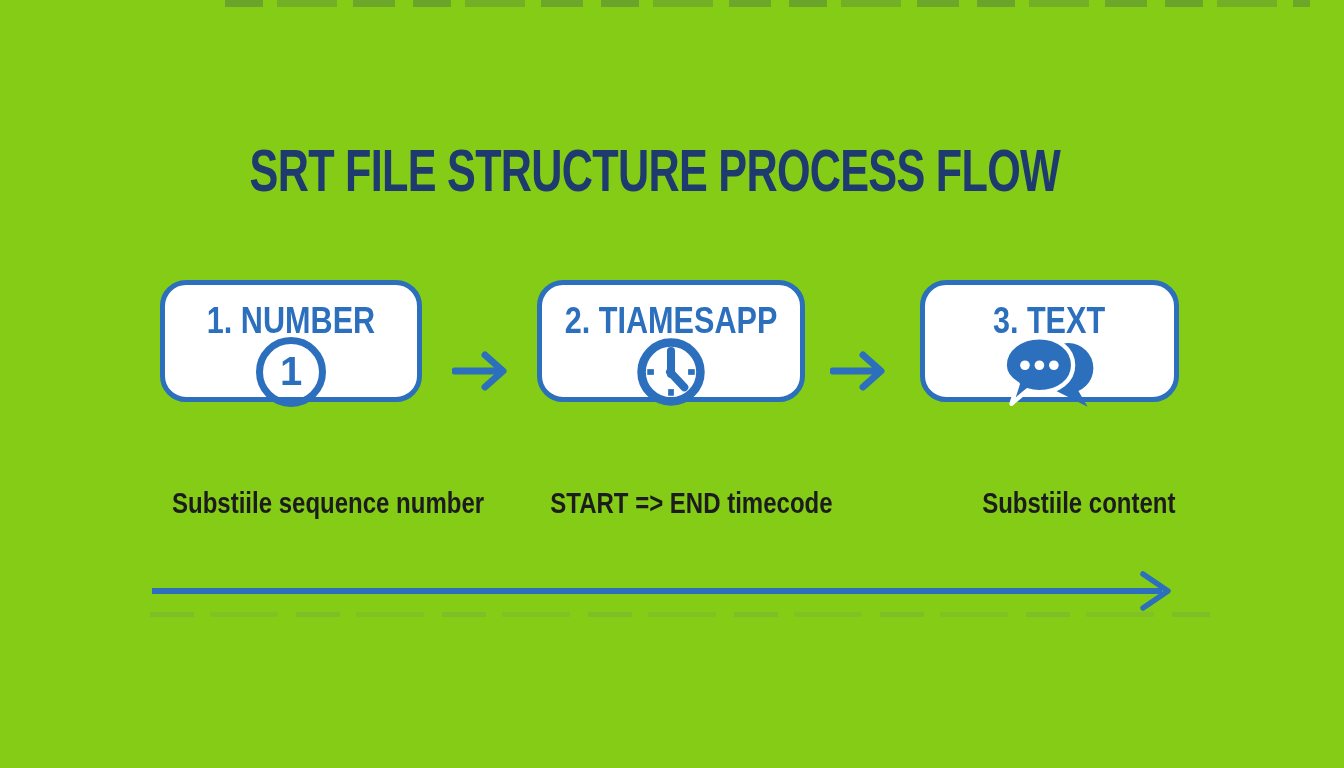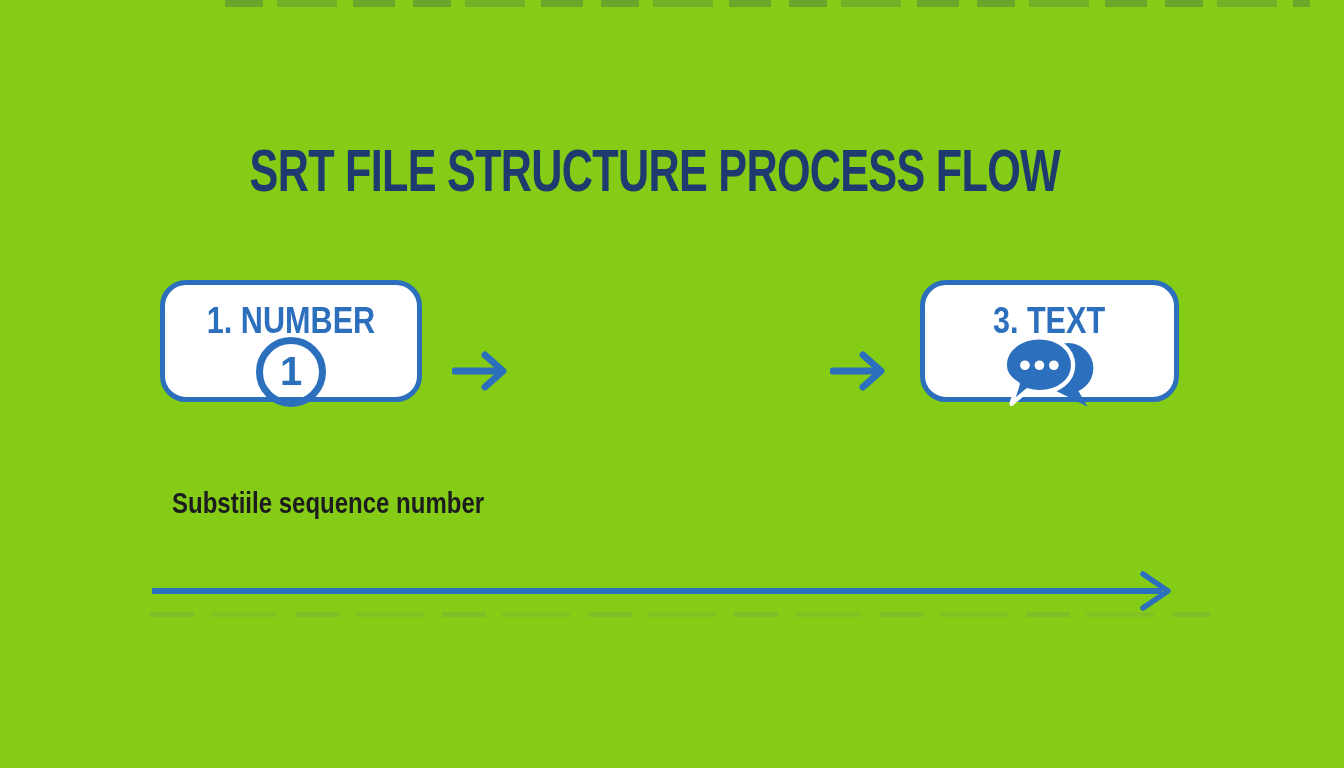--- a/index.html
+++ b/index.html
@@ -153,20 +153,36 @@
         <span class="glyph">1</span>
       </div>
     </div>
   </div>
 
   <svg class="connector connector-1" width="62" height="46" viewBox="0 0 62 46">
     <path d="M3,23 H46" stroke="#2b6fbd" stroke-width="7" stroke-linecap="round" fill="none"></path>
     <path d="M33,7 L51,23 L33,39" stroke="#2b6fbd" stroke-width="7" stroke-linecap="round" stroke-linejoin="round" fill="none"></path>
   </svg>
 
+  <div class="step-box box-2">
+    <div class="step-label-row">
+      <span class="step-label">2. TIAMESAPP</span>
+    </div>
+    <div class="icon-row">
+      <svg width="76" height="76" viewBox="0 0 80 80">
+        <circle cx="40" cy="40" r="31" fill="none" stroke="#2b6fbd" stroke-width="9"></circle>
+        <rect x="37" y="15" width="6" height="7" fill="#2b6fbd"></rect>
+        <rect x="58" y="37" width="7" height="6" fill="#2b6fbd"></rect>
+        <rect x="37" y="58" width="6" height="7" fill="#2b6fbd"></rect>
+        <rect x="15" y="37" width="7" height="6" fill="#2b6fbd"></rect>
+        <path d="M40,42 L40,18" stroke="#2b6fbd" stroke-width="8.5" stroke-linecap="round" fill="none"></path>
+        <path d="M39,40 L54,56" stroke="#2b6fbd" stroke-width="8.5" stroke-linecap="round" fill="none"></path>
+      </svg>
+    </div>
+  </div>
 
   <svg class="connector connector-2" width="62" height="46" viewBox="0 0 62 46">
     <path d="M3,23 H46" stroke="#2b6fbd" stroke-width="7" stroke-linecap="round" fill="none"></path>
     <path d="M33,7 L51,23 L33,39" stroke="#2b6fbd" stroke-width="7" stroke-linecap="round" stroke-linejoin="round" fill="none"></path>
   </svg>
 
   <div class="step-box box-3">
     <div class="step-label-row">
       <span class="step-label">3. TEXT</span>
     </div>
@@ -180,20 +196,26 @@
         <circle cx="29" cy="37" r="5" fill="#ffffff"></circle>
         <circle cx="44" cy="37" r="5" fill="#ffffff"></circle>
         <circle cx="59" cy="37" r="5" fill="#ffffff"></circle>
       </svg>
     </div>
   </div>
 
   <div class="caption-wrap cap-1">
     <span class="caption">Substiile sequence number</span>
   </div>
+  <div class="caption-wrap cap-2">
+    <span class="caption">START =&gt; END timecode</span>
+  </div>
+  <div class="caption-wrap cap-3">
+    <span class="caption">Substiile content</span>
+  </div>
 
   <svg class="flow-arrow" width="1045" height="44" viewBox="0 0 1045 44">
     <path d="M4,22 H1014" stroke="#2b6fbd" stroke-width="6" fill="none"></path>
     <path d="M995,5 L1020,22 L995,39" stroke="#2b6fbd" stroke-width="5.5" stroke-linecap="round" stroke-linejoin="round" fill="none"></path>
   </svg>
 
   <div class="bottom-artifact"></div>
 
 </div>
 

